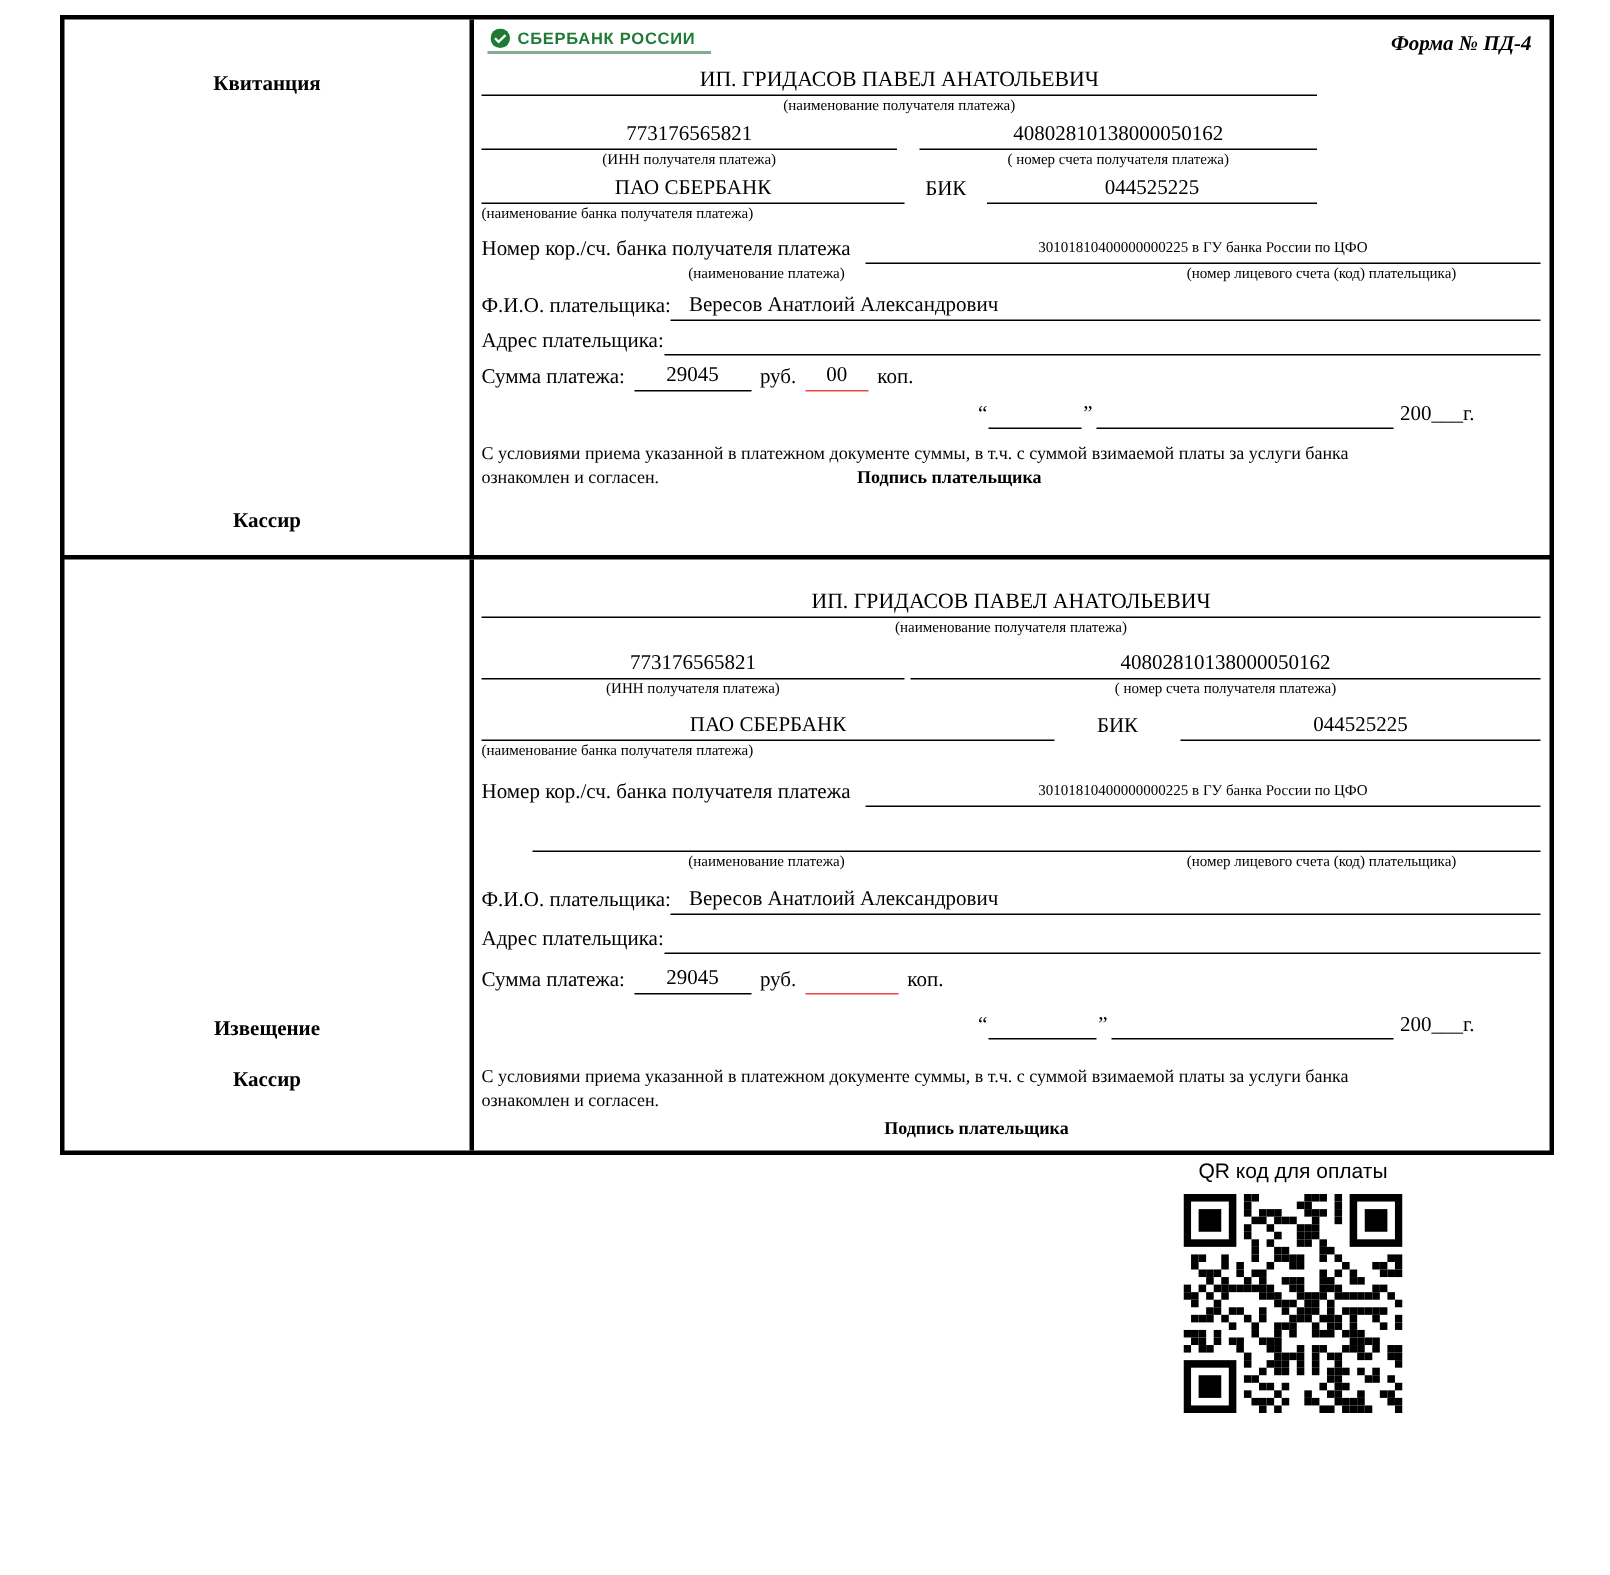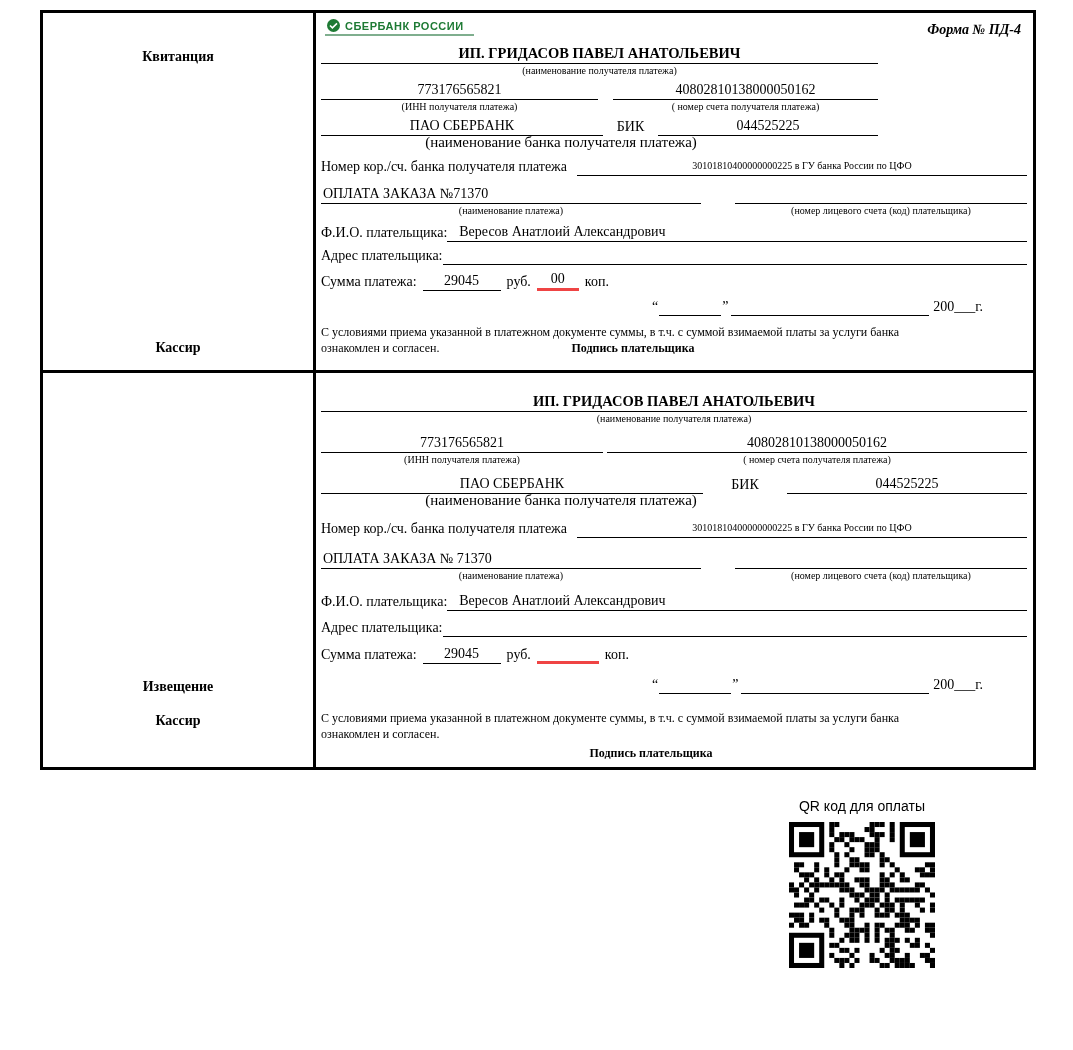--- a/index.html
+++ b/index.html
@@ -43,31 +43,31 @@
   .form-label { font-weight:bold; font-style:italic; font-size:14px; padding-right:6px; margin-top:4px; }
 
   .region { width:557px; }
   #box-receipt .region { width:100%; }
 
   .fv {
     border-bottom:1px solid #000; text-align:center;
     font-size:14px; line-height:19px; min-height:19px;
   }
   .fc { text-align:center; font-size:10px; line-height:13px; }
-  .payee .fv { font-weight:bold; font-size:14.5px; }
+  .payee .fv { font-weight:normal; font-size:14.5px; }
 
   .row2 { display:flex; justify-content:space-between; margin-top:3px; }
   #box-notice .f-inn { width:277px; } #box-notice .f-acc { width:265px; }
   #box-receipt .f-inn { width:282px; } #box-receipt .f-acc { width:420px; }
 
   .rowbank { display:flex; align-items:flex-end; margin-top:3px; }
   .bik-label { flex:1; text-align:center; font-size:14px; line-height:19px; }
   #box-notice .f-bank { width:282px; } #box-notice .f-bik { width:220px; }
   #box-receipt .f-bank { width:382px; } #box-receipt .f-bik { width:240px; }
-  .bank-caption { width:480px; text-align:center; font-size:15px; line-height:13px; }
+  .bank-caption { width:480px; font-size:10px; line-height:13px; }
 
   .rowcorr { display:flex; align-items:flex-end; margin-top:7px; }
   .plain-lbl { font-size:14px; line-height:19px; white-space:nowrap; }
   .corr-value { flex:1; border-bottom:1px solid #000; text-align:center; font-size:10px; line-height:19px; margin-left:10px; }
 
   .rowpurp { display:flex; align-items:flex-end; margin-top:8px; }
   .f-purp { width:380px; border-bottom:1px solid #000; font-size:14px; line-height:19px; padding-left:2px; }
   .purp-gap { width:34px; }
   .f-personal { flex:1; border-bottom:1px solid #000; height:19px; }
   .rowpurpc { display:flex; font-size:10px; line-height:13px; }
@@ -75,21 +75,21 @@
   .rowpurpc .cgap { width:34px; }
   .rowpurpc .c2 { flex:1; text-align:center; }
 
   .rowpayer { display:flex; align-items:center; margin-top:5px; }
   .f-line { flex:1; border-bottom:1px solid #000; font-size:14px; line-height:19px; padding-left:12px; min-height:19px; }
 
   .rowaddr { display:flex; align-items:flex-end; margin-top:4px; }
 
   .rowamt { display:flex; align-items:flex-end; margin-top:4px; font-size:14px; line-height:19px; }
   .f-rub { width:78px; border-bottom:1px solid #000; text-align:center; margin:0 6px; }
-  .f-kop { width:42px; border-bottom:3px solid #ef4444; text-align:center; margin:0 6px; }
+  .f-kop { width:42px; border-bottom:1px solid #ef4444; text-align:center; margin:0 6px; }
   #box-receipt .f-kop { width:62px; }
 
   .rowdate { display:flex; align-items:flex-end; margin:6px 44px 0 auto; width:332px; font-size:14px; line-height:19px; }
   .dq { padding:0 1px; }
   .b1 { width:62px; border-bottom:1px solid #000; height:19px; }
   #box-receipt .b1 { width:72px; }
   .b2 { flex:1; border-bottom:1px solid #000; height:19px; margin:0 2px; }
   .yr { white-space:nowrap; padding-left:2px; }
 
   .terms { margin-top:8px; font-size:12px; line-height:16px; }
@@ -102,21 +102,21 @@
   #box-receipt .row2 { margin-top:8px; }
   #box-receipt .rowbank { margin-top:8px; }
   #box-receipt .rowcorr { margin-top:11px; }
   #box-receipt .rowpurp { margin-top:11px; }
   #box-receipt .rowpayer { margin-top:9px; }
   #box-receipt .rowaddr { margin-top:7px; }
   #box-receipt .rowamt { margin-top:7px; }
   #box-receipt .rowdate { margin-top:11px; }
   #box-receipt .terms { margin-top:16px; }
 
-  .qr-area { position:absolute; left:788px; top:798px; width:148px; text-align:center; }
+  .qr-area { position:absolute; left:788px; top:772px; width:148px; text-align:center; }
   .qr-caption { font-family:"Liberation Sans", sans-serif; font-size:14px; margin-bottom:8px; }
   .qr-box { width:146px; height:146px; margin:0 auto; }
 </style>
 </head>
 <body>
 
 <div class="sheet">
 
   <div class="form-box" id="box-notice">
     <div class="side-col">
@@ -157,25 +157,20 @@
         <div class="bik-label">БИК</div>
         <div class="fv f-bik">044525225</div>
       </div>
       <div class="bank-caption">(наименование банка получателя платежа)</div>
 
       <div class="rowcorr">
         <span class="plain-lbl">Номер кор./сч. банка получателя платежа</span>
         <span class="corr-value">30101810400000000225 в ГУ банка России по ЦФО</span>
       </div>
 
-      <div class="rowpurp">
-        <div class="f-purp">ОПЛАТА ЗАКАЗА №71370</div>
-        <div class="purp-gap"></div>
-        <div class="f-personal"></div>
-      </div>
       <div class="rowpurpc">
         <div class="c1">(наименование платежа)</div>
         <div class="cgap"></div>
         <div class="c2">(номер лицевого счета (код) плательщика)</div>
       </div>
 
       <div class="rowpayer">
         <span class="plain-lbl">Ф.И.О. плательщика:</span>
         <span class="f-line">Вересов Анатлоий Александрович</span>
       </div>
@@ -241,21 +236,20 @@
         <div class="fv f-bik">044525225</div>
       </div>
       <div class="bank-caption">(наименование банка получателя платежа)</div>
 
       <div class="rowcorr">
         <span class="plain-lbl">Номер кор./сч. банка получателя платежа</span>
         <span class="corr-value">30101810400000000225 в ГУ банка России по ЦФО</span>
       </div>
 
       <div class="rowpurp">
-        <div class="f-purp">ОПЛАТА ЗАКАЗА № 71370</div>
         <div class="purp-gap"></div>
         <div class="f-personal"></div>
       </div>
       <div class="rowpurpc">
         <div class="c1">(наименование платежа)</div>
         <div class="cgap"></div>
         <div class="c2">(номер лицевого счета (код) плательщика)</div>
       </div>
 
       <div class="rowpayer">

